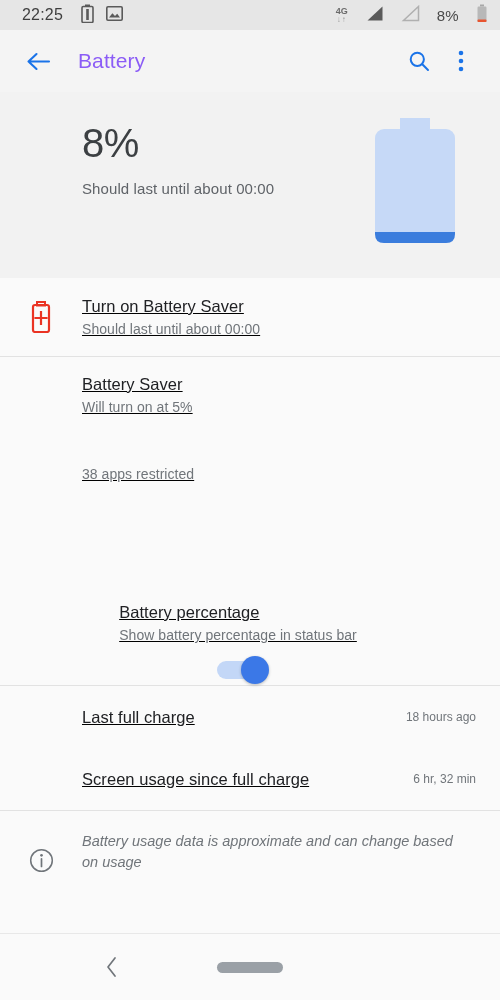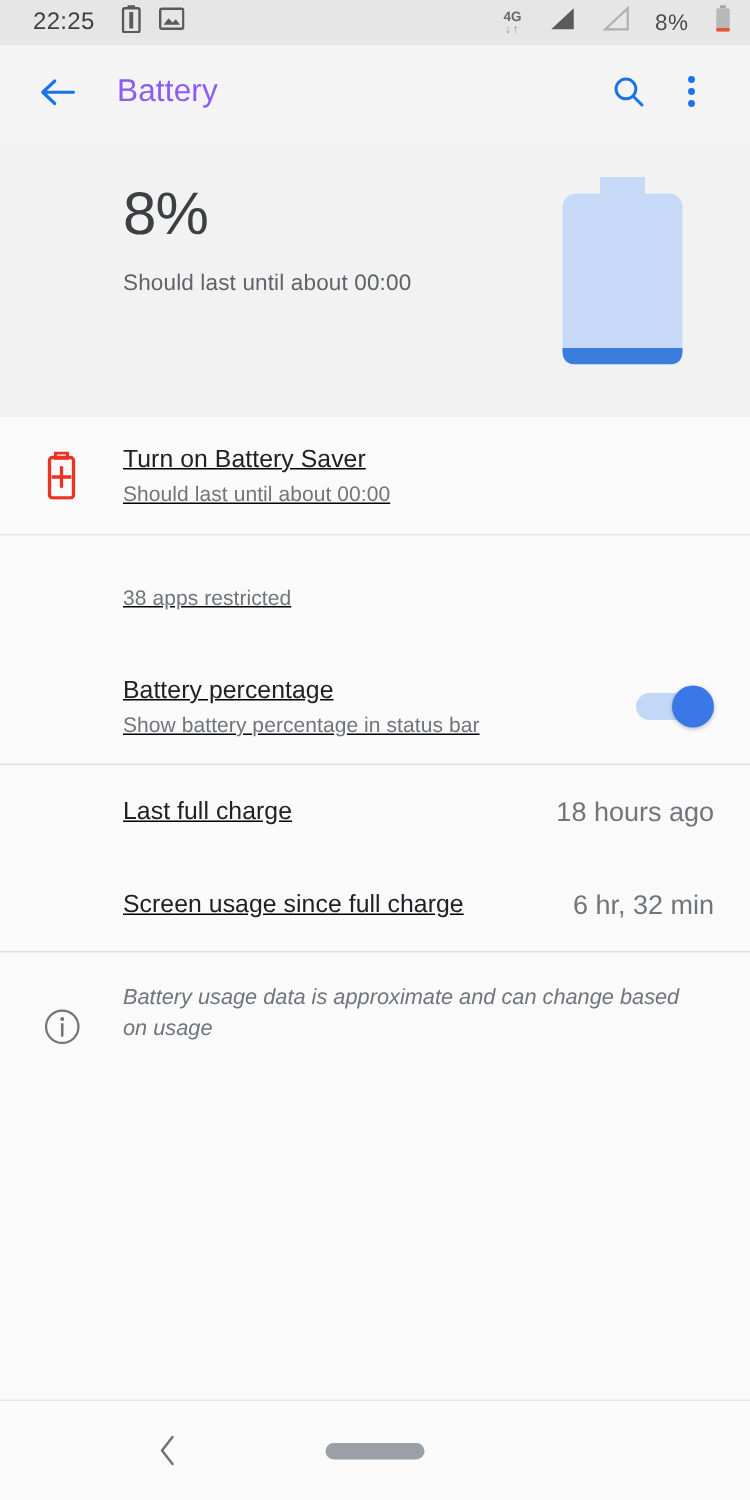--- a/index.html
+++ b/index.html
@@ -155,29 +155,29 @@
     color: #202124;
     letter-spacing: .05px;
   }
   .row-sub {
     font-size: 14px;
     color: #70757a;
     margin-top: 5px;
     letter-spacing: .05px;
   }
   .row-value {
-    font-size: 18px;
+    font-size: 12px;
     color: #70757a;
     margin-left: 14px;
     white-space: nowrap;
   }
 
   .row-saver { min-height: 78px; }
   .row-tall { min-height: 76px; }
-  .row-toggle { min-height: 76px; }
+  .row-toggle { min-height: 76px; flex-direction: column; }
   .row-stat { min-height: 62px; }
 
   
   .switch {
     position: relative;
     width: 52px;
     height: 30px;
     flex: 0 0 auto;
     margin-left: 10px;
     cursor: pointer;
@@ -351,20 +351,27 @@
         <span class="row-title">Turn on Battery Saver</span>
         <span class="row-sub">Should last until about 00:00</span>
       </span>
     </div>
   </div>
 
   <div class="divider"></div>
 
   <div class="section">
 
+    <div class="row row-tall">
+      <span class="row-lead empty"></span>
+      <span class="row-body">
+        <span class="row-title">Battery Saver</span>
+        <span class="row-sub">Will turn on at 5%</span>
+      </span>
+    </div>
 
     <div class="row row-tall">
       <span class="row-lead empty"></span>
       <span class="row-body">
         <span class="row-sub">38 apps restricted</span>
       </span>
     </div>
 
     <div class="row row-toggle">
       <span class="row-lead empty"></span>

